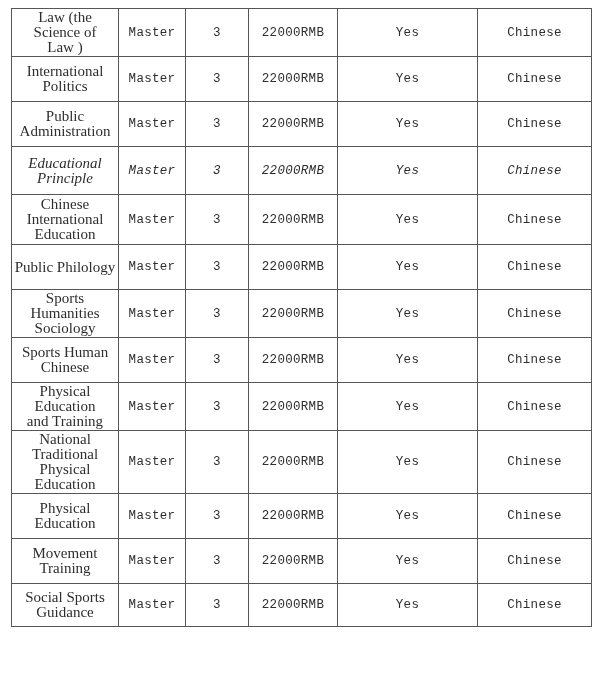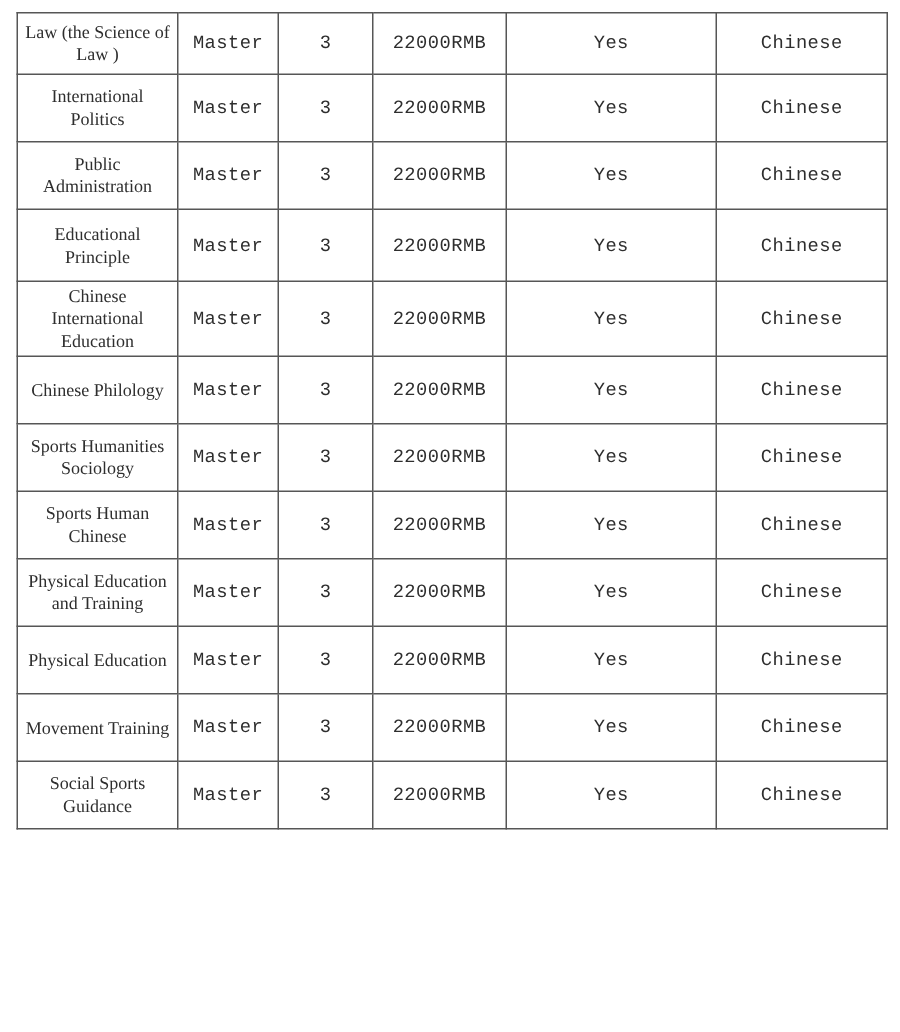--- a/index.html
+++ b/index.html
@@ -28,32 +28,32 @@
   table.program-table td {
     border: 1px solid #565656;
     text-align: center;
     vertical-align: middle;
     color: #2e2e2e;
     padding: 1px 2px;
     overflow: hidden;
   }
   td.cell-program {
     font-family: "Liberation Serif", serif;
-    font-size: 12px;
+    font-size: 15px;
     line-height: 15px;
     white-space: pre-line;
   }
   td.cell-mono {
     font-family: "Liberation Mono", "DejaVu Sans Mono", monospace;
     font-size: 12.5px;
     letter-spacing: 0.3px;
   }
   tr.table-row { height: 45px; }
   tr.table-row:nth-child(1)  { height: 41px; }
-  tr.table-row:nth-child(4)  { height: 48px; }
+  tr.table-row:nth-child(4)  { height: 48px; font-style: italic; }
   tr.table-row:nth-child(5)  { height: 50px; }
   tr.table-row:nth-child(13) { height: 43px; margin-left: 41px; }
   tr.table-row:nth-child(15) { height: 46px; }
 </style>
 </head>
 <body>
 
 <div class="page">
   <table class="program-table">
     <colgroup>
@@ -110,21 +110,21 @@
 International
 Education</td>
     <td class="cell-mono">Master</td>
     <td class="cell-mono">3</td>
     <td class="cell-mono">22000RMB</td>
     <td class="cell-mono">Yes</td>
     <td class="cell-mono">Chinese</td>
   </tr>
 
   <tr class="table-row">
-    <td class="cell-program">Chinese Philology</td>
+    <td class="cell-program">Public Philology</td>
     <td class="cell-mono">Master</td>
     <td class="cell-mono">3</td>
     <td class="cell-mono">22000RMB</td>
     <td class="cell-mono">Yes</td>
     <td class="cell-mono">Chinese</td>
   </tr>
 
 
   <tr class="table-row">
     <td class="cell-program">Sports Humanities
@@ -149,20 +149,29 @@
   <tr class="table-row">
     <td class="cell-program">Physical Education
 and Training</td>
     <td class="cell-mono">Master</td>
     <td class="cell-mono">3</td>
     <td class="cell-mono">22000RMB</td>
     <td class="cell-mono">Yes</td>
     <td class="cell-mono">Chinese</td>
   </tr>
 
+  <tr class="table-row">
+    <td class="cell-program">National Traditional
+Physical Education</td>
+    <td class="cell-mono">Master</td>
+    <td class="cell-mono">3</td>
+    <td class="cell-mono">22000RMB</td>
+    <td class="cell-mono">Yes</td>
+    <td class="cell-mono">Chinese</td>
+  </tr>
 
   <tr class="table-row">
     <td class="cell-program">Physical Education</td>
     <td class="cell-mono">Master</td>
     <td class="cell-mono">3</td>
     <td class="cell-mono">22000RMB</td>
     <td class="cell-mono">Yes</td>
     <td class="cell-mono">Chinese</td>
   </tr>
 

